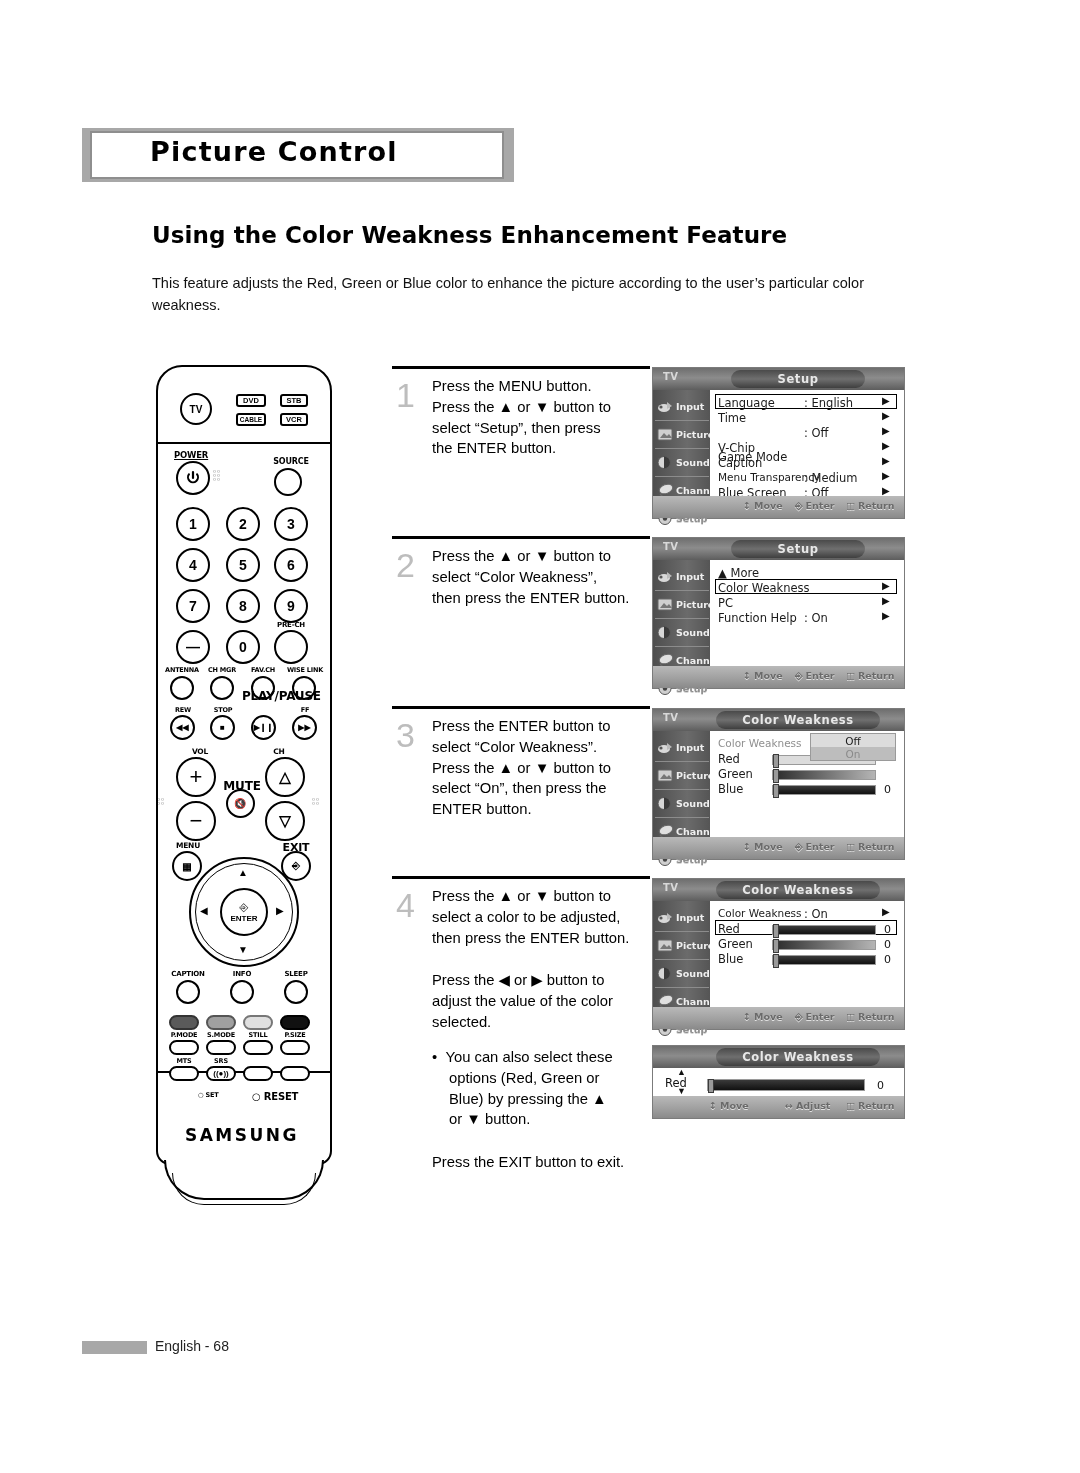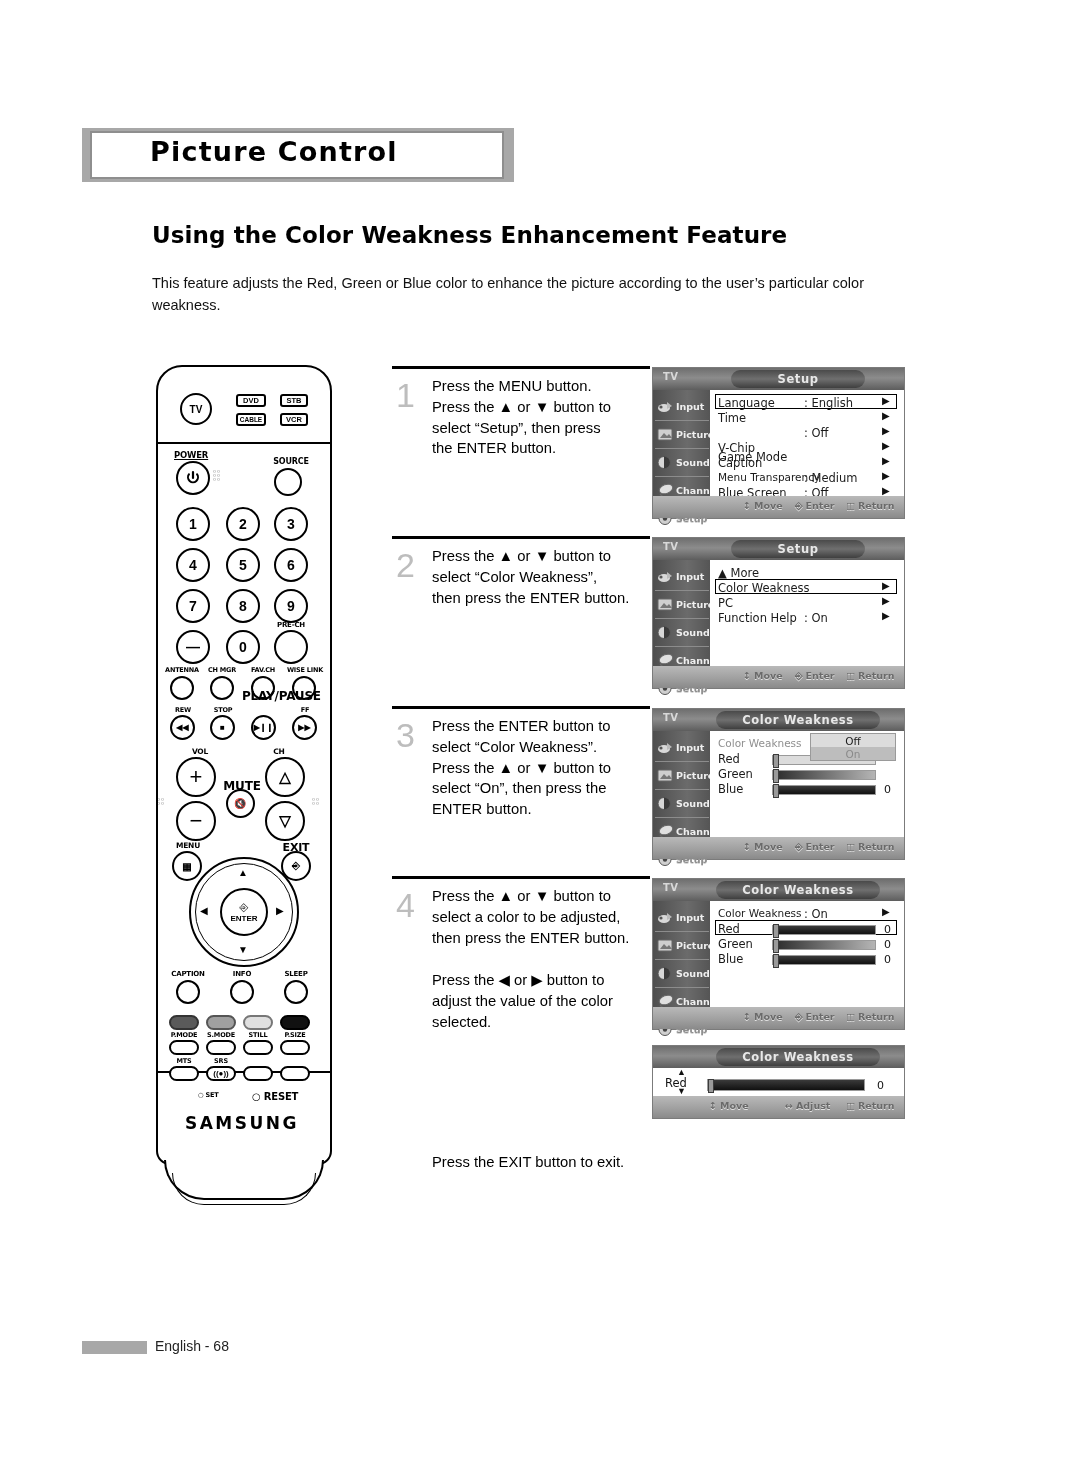--- a/index.html
+++ b/index.html
@@ -34,21 +34,21 @@
   .rbtn{position:absolute;border:2px solid #000;box-sizing:border-box;background:#fff;
         display:flex;align-items:center;justify-content:center;font-size:9px;font-weight:bold;}
   .rcircle{border-radius:50%;}
   .rrect{border-radius:3px;font-size:7.5px;letter-spacing:0px;}
   .rround{border-radius:8px;}
   .rlabel{position:absolute;font-size:7px;font-weight:bold;text-align:center;letter-spacing:-0.2px;
      font-family:"DejaVu Sans", sans-serif;}
   .rnum{font-size:14px;font-weight:bold;}
   .dots{position:absolute;font-size:5px;line-height:4px;letter-spacing:1px;color:#000;}
   .samsung{position:absolute;left:0;width:180px;text-align:center;font-size:17px;font-weight:bold;
-     letter-spacing:2.5px;font-family:"DejaVu Sans", sans-serif;}
+     letter-spacing:2.5px;font-family:"DejaVu Sans", sans-serif;margin-top:12px;}
 
   
   .navring{position:absolute;border-radius:50%;border:2.5px solid #000;box-sizing:border-box;background:#fff;}
   .navring2{position:absolute;border-radius:50%;border:1.5px solid #000;box-sizing:border-box;}
   .navcenter{position:absolute;border-radius:50%;border:2px solid #000;box-sizing:border-box;background:#fff;
      display:flex;flex-direction:column;align-items:center;justify-content:center;}
   .navarrow{position:absolute;font-size:10px;line-height:10px;}
   .step-rule{position:absolute;border-top:3px solid #000;}
   .step-num{position:absolute;font-size:34px;color:#bdbdbd;font-weight:400;font-family:"Liberation Sans",sans-serif;}
   .step-text{position:absolute;font-size:14.8px;line-height:20.8px;color:#000;}
@@ -270,20 +270,26 @@
     <div>select a color to be adjusted,</div>
     <div>then press the ENTER button.</div>
   </div>
 
   <div class="step-text" style="left:432px;top:970px;width:228px;">
     <div>Press the ◀ or ▶ button to</div>
     <div>adjust the value of the color</div>
     <div>selected.</div>
   </div>
 
+  <div class="step-text" style="left:432px;top:1047px;width:210px;">
+    <div><span>•&nbsp;&nbsp;</span><span>You can also select these</span></div>
+    <div style="padding-left:17px;">options (Red, Green or</div>
+    <div style="padding-left:17px;">Blue) by pressing the ▲</div>
+    <div style="padding-left:17px;">or ▼ button.</div>
+  </div>
 
   <div class="step-text" style="left:432px;top:1152px;width:240px;">Press the EXIT button to exit.</div>
 
   <div class="osd" style="left:652px;top:367px;width:253px;height:152px;">
     <div class="osd-top"></div>
     <div class="osd-tv">TV</div>
     <div class="osd-pill" style="left:78px;width:134px;">
       <span>Setup</span>
     </div>
     <div class="osd-side">

